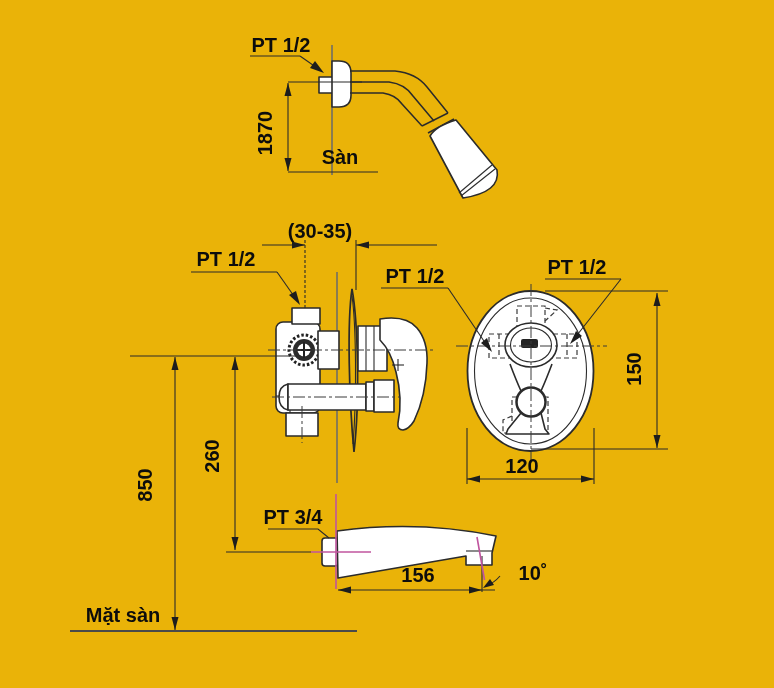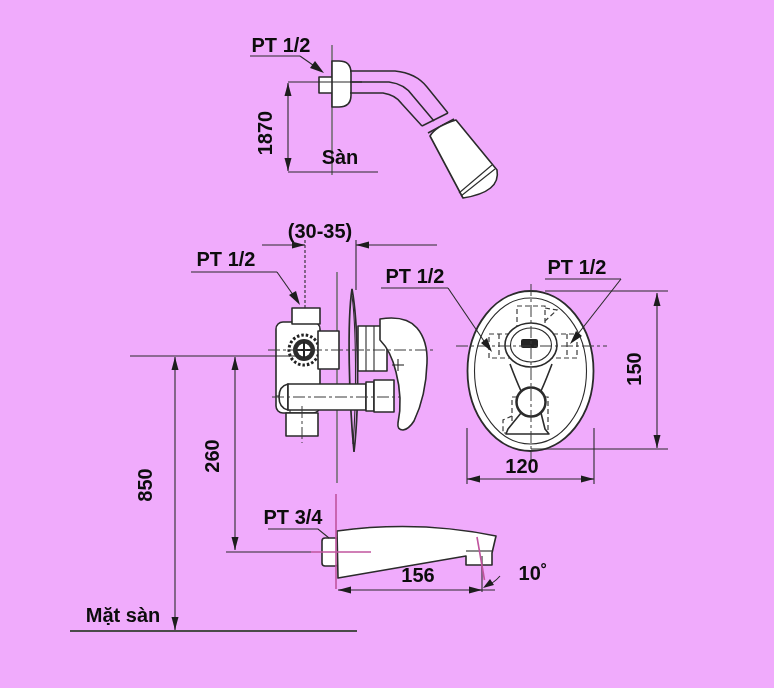--- a/index.html
+++ b/index.html
@@ -1,16 +1,16 @@
 <!DOCTYPE html>
 <html><head>
 <meta charset="utf-8">
 <style>
   html,body{margin:0;padding:0;background:#fff;}
-  .stage{position:relative;width:774px;height:688px;background:#f0abfc;overflow:hidden;
+  .stage{position:relative;width:774px;height:688px;background:#eab308;overflow:hidden;
          font-family:"Liberation Sans", sans-serif;}
   svg{display:block}
   .outline{stroke:#2b2b2b;stroke-width:1.6;fill:#ffffff;stroke-linejoin:round;}
   .thin{stroke:#2b2b2b;stroke-width:1.1;fill:none;}
   .dim{stroke:#2b2b2b;stroke-width:1.1;fill:none;}
   .arrow{fill:#1d1d1d;stroke:none;}
   .hidden-ln{stroke:#3a3a3a;stroke-width:1.2;fill:none;stroke-dasharray:5 3;}
   .cline{stroke:#3a3a3a;stroke-width:1;fill:none;stroke-dasharray:12 3 3 3;}
   .wall{stroke:#6a6a6a;stroke-width:1.5;}
   .floor{stroke:#4a4a4a;stroke-width:2.2;}

